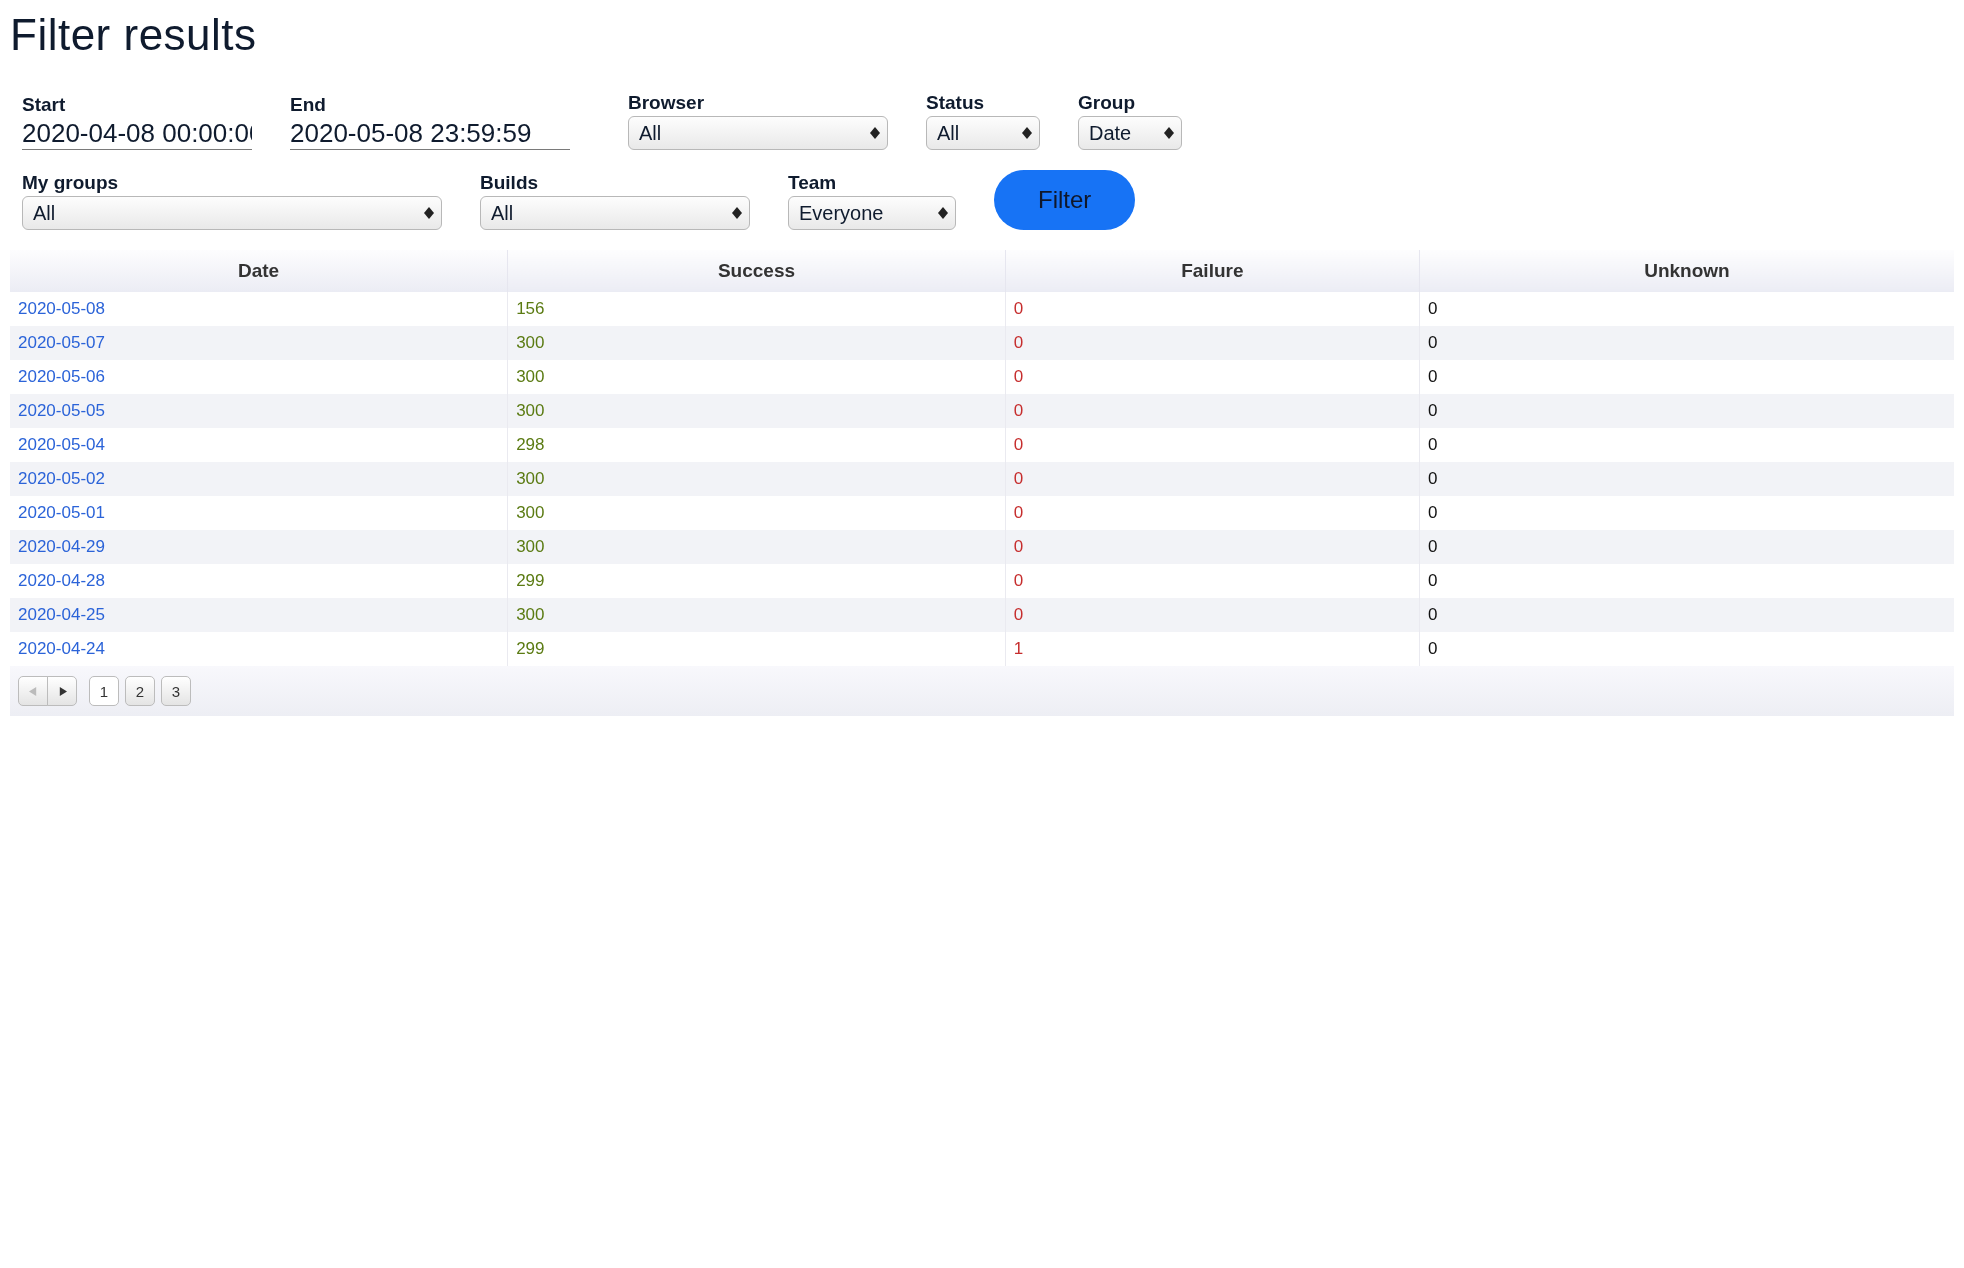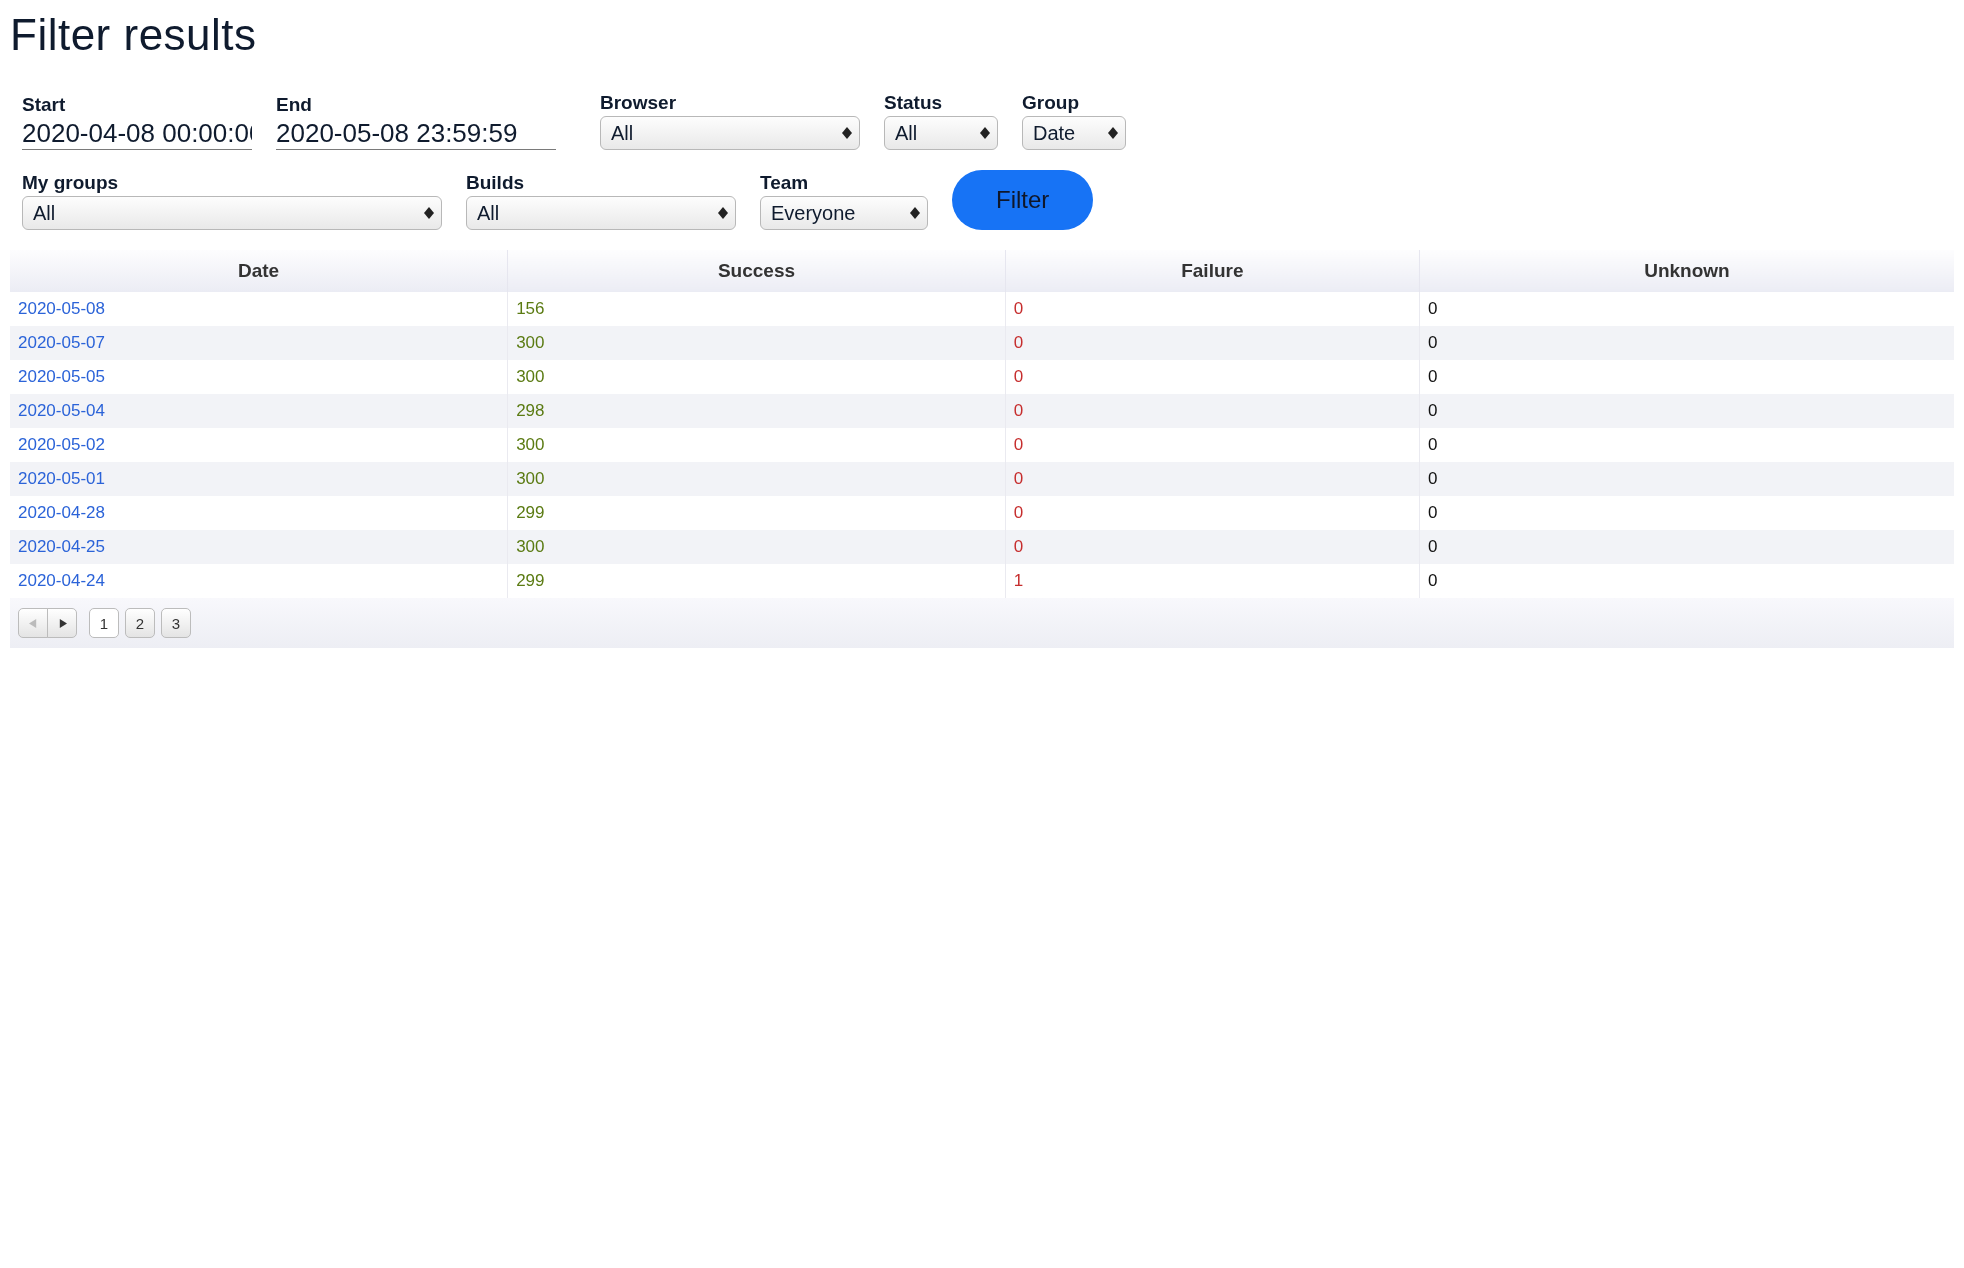--- a/index.html
+++ b/index.html
@@ -18,21 +18,21 @@
       font-weight: 400;
       letter-spacing: 0.5px;
       color: #0f1b2e;
       margin-bottom: 32px;
     }
     .filters {
       padding-left: 12px;
     }
     .filter-row {
       display: flex;
-      gap: 24px;
+      gap: 38px;
       margin-bottom: 20px;
       align-items: flex-end;
     }
     .filter-group {
       display: flex;
       flex-direction: column;
     }
     .filter-group label {
       font-size: 19px;
       font-weight: 700;
@@ -325,39 +325,51 @@
         <td class="failure-val">0</td>
         <td class="unknown-val">0</td>
       </tr>
       <tr>
         <td><span class="date-link">2020-05-07</span></td>
         <td class="success-val">300</td>
         <td class="failure-val">0</td>
         <td class="unknown-val">0</td>
       </tr>
       <tr>
+        <td><span class="date-link">2020-05-06</span></td>
+        <td class="success-val">300</td>
+        <td class="failure-val">0</td>
+        <td class="unknown-val">0</td>
+      </tr>
+      <tr>
         <td><span class="date-link">2020-05-05</span></td>
         <td class="success-val">300</td>
         <td class="failure-val">0</td>
         <td class="unknown-val">0</td>
       </tr>
       <tr>
         <td><span class="date-link">2020-05-04</span></td>
         <td class="success-val">298</td>
         <td class="failure-val">0</td>
         <td class="unknown-val">0</td>
       </tr>
       <tr>
         <td><span class="date-link">2020-05-02</span></td>
         <td class="success-val">300</td>
         <td class="failure-val">0</td>
         <td class="unknown-val">0</td>
       </tr>
       <tr>
         <td><span class="date-link">2020-05-01</span></td>
+        <td class="success-val">300</td>
+        <td class="failure-val">0</td>
+        <td class="unknown-val">0</td>
+      </tr>
+      <tr>
+        <td><span class="date-link">2020-04-29</span></td>
         <td class="success-val">300</td>
         <td class="failure-val">0</td>
         <td class="unknown-val">0</td>
       </tr>
       <tr>
         <td><span class="date-link">2020-04-28</span></td>
         <td class="success-val">299</td>
         <td class="failure-val">0</td>
         <td class="unknown-val">0</td>
       </tr>

